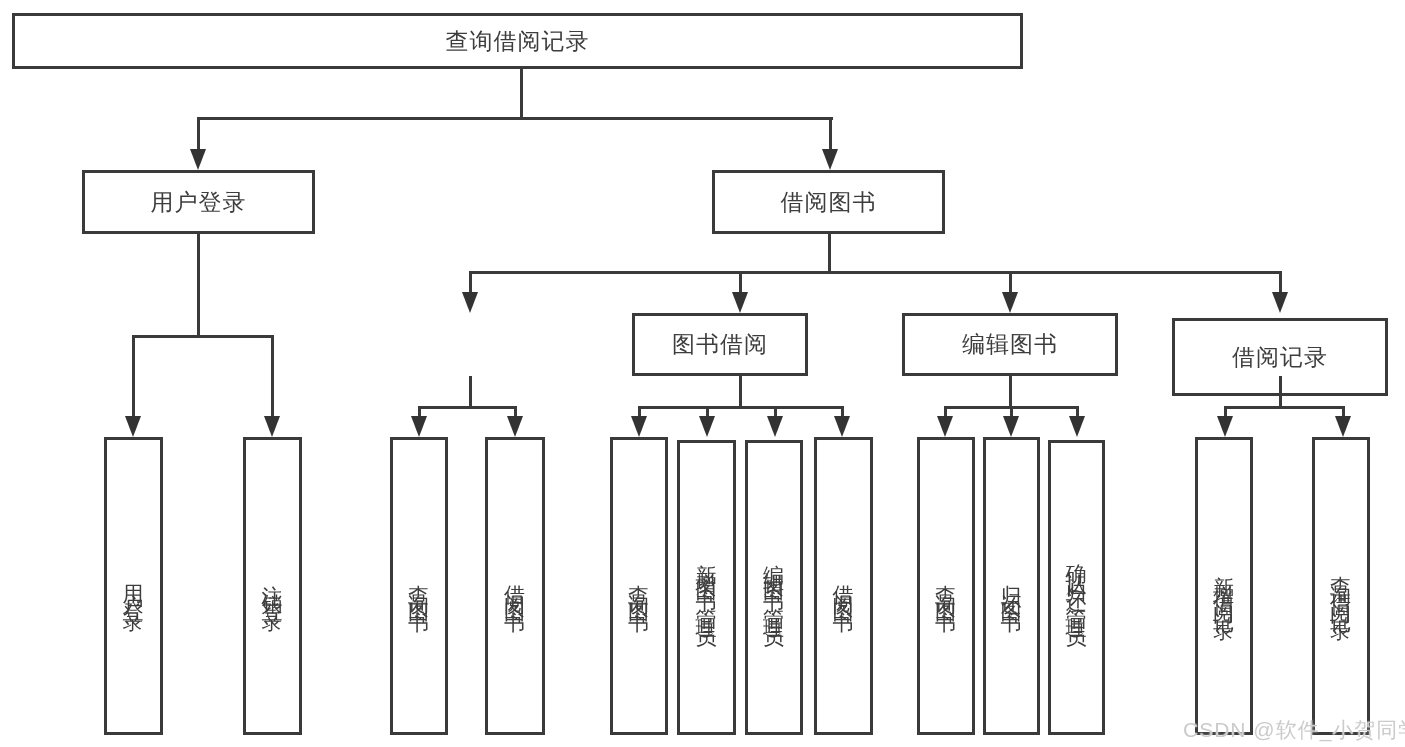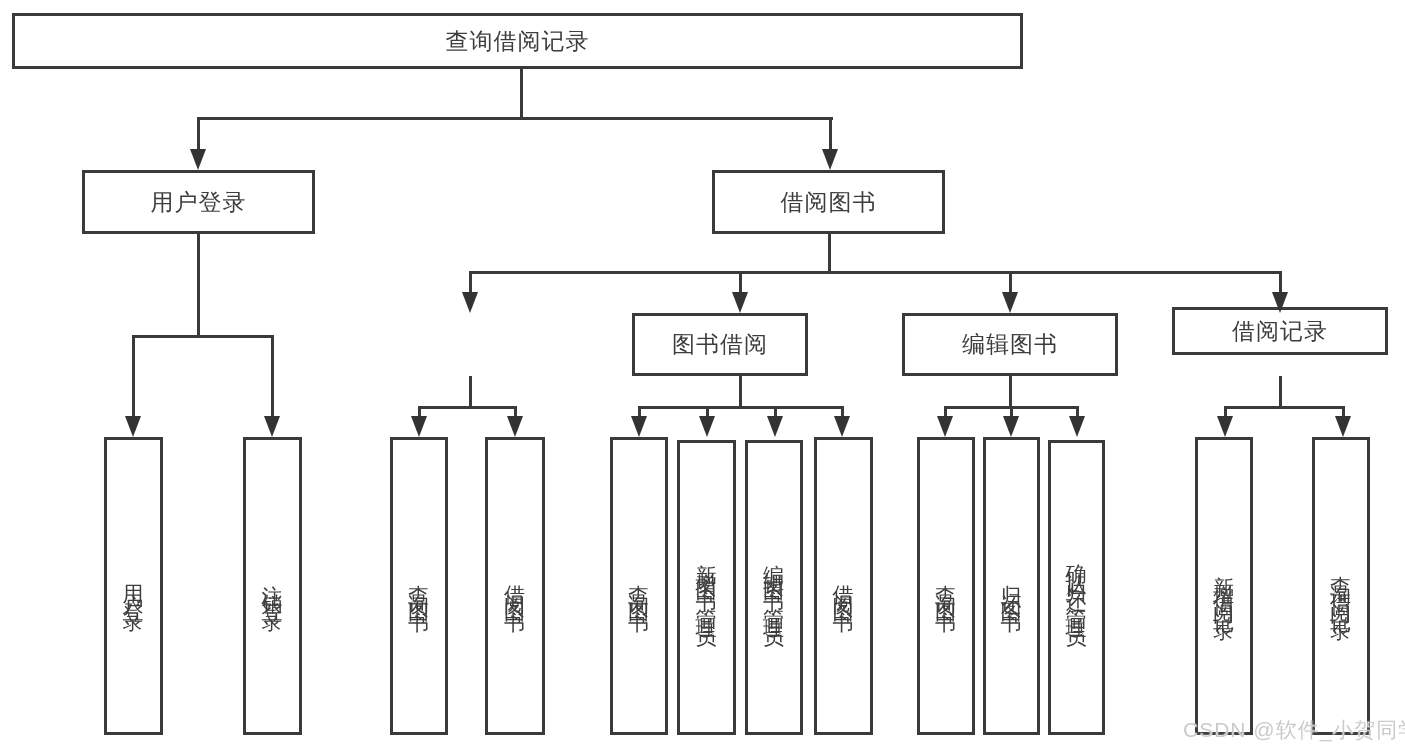--- a/index.html
+++ b/index.html
@@ -72,21 +72,21 @@
 
 <div class="stage">
 
   <div class="box-h" style="left:12px;top:13px;width:1011px;height:56px;">查询借阅记录</div>
 
   <div class="box-h" style="left:82px;top:170px;width:233px;height:64px;">用户登录</div>
   <div class="box-h" style="left:712px;top:170px;width:233px;height:64px;">借阅图书</div>
 
   <div class="box-h" style="left:632px;top:313px;width:176px;height:63px;">图书借阅</div>
   <div class="box-h" style="left:902px;top:313px;width:216px;height:63px;">编辑图书</div>
-  <div class="box-h" style="left:1172px;top:307px;width:216px;height:48px;">借阅记录</div>
+  <div class="box-h" style="left:1172px;top:318px;width:216px;height:78px;">借阅记录</div>
 
   <div class="box-v" style="left:104px;top:437px;width:59px;height:298px;">用户登录</div>
   <div class="box-v" style="left:243px;top:437px;width:59px;height:298px;">注销登录</div>
 
   <div class="box-v" style="left:390px;top:437px;width:58px;height:298px;">查询图书</div>
   <div class="box-v" style="left:485px;top:437px;width:60px;height:298px;">借阅图书</div>
 
   <div class="box-v" style="left:610px;top:437px;width:58px;height:298px;">查询图书</div>
   <div class="box-v" style="left:677px;top:440px;width:59px;height:295px;">新增图书（管理员）</div>
   <div class="box-v" style="left:745px;top:440px;width:58px;height:295px;">编辑图书（管理员）</div>

